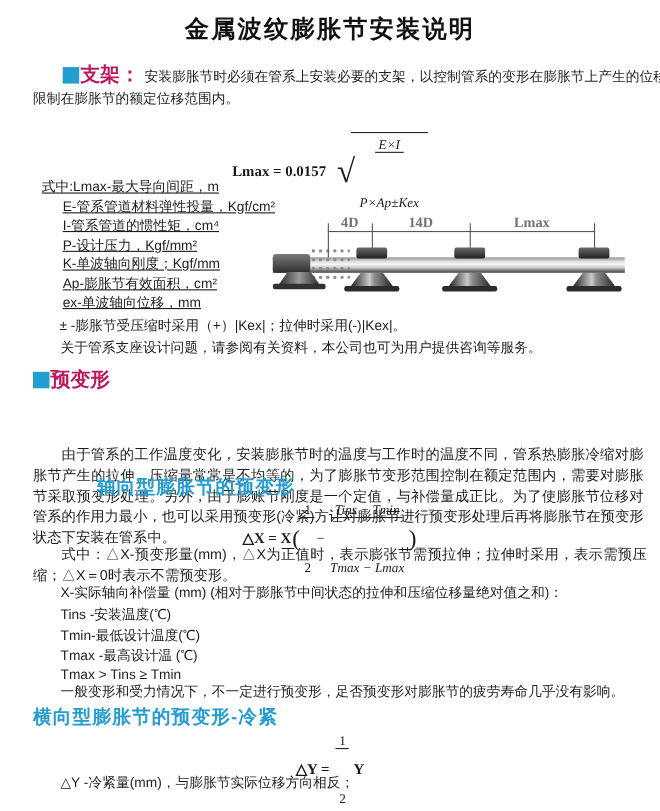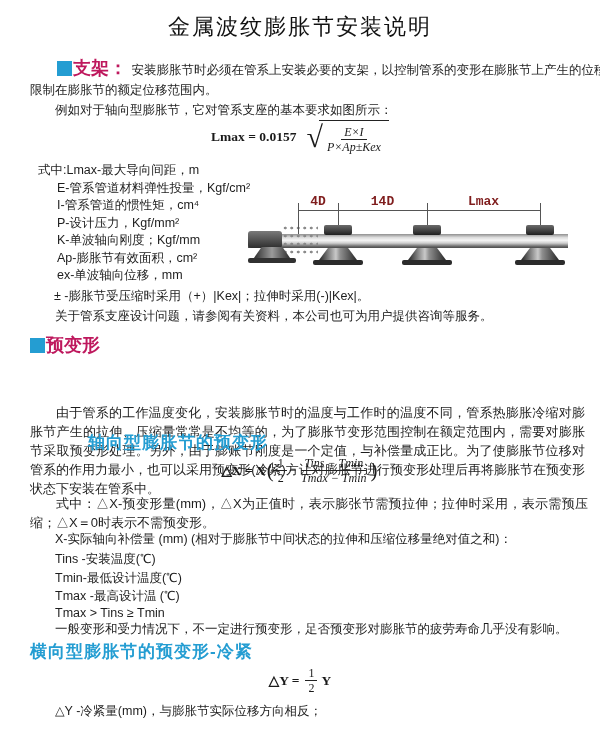--- a/index.html
+++ b/index.html
@@ -1,53 +1,53 @@
 <!DOCTYPE html>
 <html><head>
 <meta charset="utf-8">
 <style>
   html,body{margin:0;padding:0;background:#ffffff;}
   #page{position:relative;width:600px;height:737px;background:#ffffff;overflow:hidden;
         font-family:"Liberation Sans",sans-serif;color:#222;}
   .abs{position:absolute;}
-  .title{top:12px;left:0;width:100%;text-align:center;font-size:22px;font-weight:normal;
+  .title{top:12px;left:0;width:100%;text-align:center;font-size:22px;font-weight:bold;
          color:#111;letter-spacing:2px;}
   .sq{display:inline-block;width:15px;height:15px;background:#249dd2;vertical-align:-2px;margin-right:1px;}
   .sec-head{font-size:18px;font-weight:bold;color:#be185d;}
   .sub-head{font-size:17px;font-weight:bold;color:#249dd2;letter-spacing:1px;}
   .body-txt{font-size:12.5px;color:#1d1d1d;}
   .line{white-space:nowrap;}
   .para{font-size:13px;line-height:19px;text-align:justify;text-indent:2em;color:#1d1d1d;}
-  .deflist{font-size:12.5px;color:#1d1d1d;}
+  .deflist{font-size:12.5px;color:#1d1d1d;text-decoration:underline;}
   .deflist .defline{height:17.5px;line-height:17.5px;white-space:nowrap;}
   .deflist .defline.ind{padding-left:19px;}
   
   .formula{left:0;width:100%;display:flex;justify-content:center;align-items:center;
            font-family:"Liberation Serif",serif;color:#1a1a1a;}
   .f-lhs{font-weight:bold;font-size:13.5px;white-space:nowrap;}
   .radical{font-size:30px;line-height:34px;font-weight:normal;margin:0 -4px 0 4px;}
   .radicand{border-top:1.5px solid #222;padding:1px 5px 0 5px;}
-  .frac-v{display:inline-flex;flex-direction:column;align-items:center;font-size:12px;line-height:14px;}
+  .frac-v{display:inline-flex;flex-direction:column;align-items:center;font-size:12px;line-height:14px;gap:38px;}
   .frac-v .num{padding:0 3px;border-bottom:1px solid #222;}
   .frac-v .den{padding:0 3px;}
   .ital{font-style:italic;font-family:"Liberation Serif",serif;}
   .paren{font-size:21px;font-weight:normal;line-height:21px;margin:0 1px;}
   .op{font-size:13px;margin:0 2px;}
   .gap6{margin-right:6px;}
   
   #diagram{left:248px;top:196px;width:326px;height:82px;}
   .pipe{left:0;top:38px;width:320px;height:14px;
         background:linear-gradient(to bottom,#8f8f8f 0%,#dcdcdc 25%,#f5f5f5 45%,#cfcfcf 65%,#6b6b6b 88%,#4a4a4a 100%);}
   .bellows{left:34px;top:29px;width:36px;height:31px;
            background-image:radial-gradient(circle at 3px 3px,#8a8a8a 1.4px,rgba(0,0,0,0) 1.6px);
            background-size:6.5px 8px;}
   .dim-line{left:50px;top:14px;width:243px;height:0;border-top:1px solid #555;}
   .tick{top:7px;width:1px;height:31px;background:#555;}
-  .dim-label{top:-2px;text-align:center;font-family:Liberation Mono, monospace;
-             font-weight:bold;font-size:13px;color:#7f1d1d;}
+  .dim-label{top:-2px;text-align:center;font-family:Liberation Serif, serif;
+             font-weight:bold;font-size:13px;color:#737373;}
   .anchor-cap{left:0;top:35px;width:34px;height:17px;border-radius:3px;
               background:linear-gradient(to bottom,#7a7a7a,#2e2e2e);}
   .anchor-saddle{left:4px;top:51px;width:40px;height:12px;
                  clip-path:polygon(24% 0,76% 0,97% 100%,3% 100%);
                  background:linear-gradient(to right,#3a3a3a 10%,#9a9a9a 50%,#3a3a3a 90%);}
   .anchor-base{left:0;top:62px;width:48px;height:5px;background:#313131;border-radius:2px;}
   .support{top:28px;width:52px;height:47px;}
   .clamp{position:absolute;left:12px;top:1px;width:28px;height:10px;border-radius:2px;
          background:linear-gradient(to bottom,#6b6b6b,#1f1f1f);}
   .saddle{position:absolute;left:5px;top:24px;width:42px;height:13px;
@@ -60,21 +60,20 @@
 
 <div id="page">
 
   <div class="abs title">金属波纹膨胀节安装说明</div>
 
   <div class="abs line" style="left:57px;top:56px;">
     <span class="sq"></span><span class="sec-head">支架：</span>
     <span class="body-txt">安装膨胀节时必须在管系上安装必要的支架，以控制管系的变形在膨胀节上产生的位移方向并</span>
   </div>
   <div class="abs line body-txt" style="left:30px;top:82px;">限制在膨胀节的额定位移范围内。</div>
-  <div class="abs line body-txt" style="left:55px;top:102px;">例如对于轴向型膨胀节，它对管系支座的基本要求如图所示：</div>
 
   <div class="abs formula" style="top:120px;">
     <span class="f-lhs gap6">Lmax = 0.0157</span>
     <span class="radical">√</span>
     <span class="radicand">
       <span class="frac-v ital">
         <span class="num">E×I</span>
         <span class="den">P×Ap±Kex</span>
       </span>
     </span>
@@ -137,21 +136,21 @@
   <div class="abs formula" style="top:456px;">
     <span class="f-lhs">△X = X</span>
     <span class="paren">(</span>
     <span class="frac-v">
       <span class="num">1</span>
       <span class="den">2</span>
     </span>
     <span class="op">−</span>
     <span class="frac-v ital">
       <span class="num">Tins − Tmin</span>
-      <span class="den">Tmax − Tmin</span>
+      <span class="den">Tmax − Lmax</span>
     </span>
     <span class="paren">)</span>
   </div>
 
   <div class="abs para" style="left:30px;top:494px;width:558px;">式中：△X-预变形量(mm)，△X为正值时，表示膨张节需预拉伸；拉伸时采用，表示需预压缩；△X＝0时表示不需预变形。</div>
   <div class="abs line body-txt" style="left:55px;top:531px;">X-实际轴向补偿量 (mm) (相对于膨胀节中间状态的拉伸和压缩位移量绝对值之和)：</div>
   <div class="abs line body-txt" style="left:55px;top:551px;">Tins -安装温度(℃)</div>
   <div class="abs line body-txt" style="left:55px;top:570px;">Tmin-最低设计温度(℃)</div>
   <div class="abs line body-txt" style="left:55px;top:588px;">Tmax -最高设计温 (℃)</div>
   <div class="abs line body-txt" style="left:55px;top:606px;">Tmax &gt; Tins ≥ Tmin</div>

